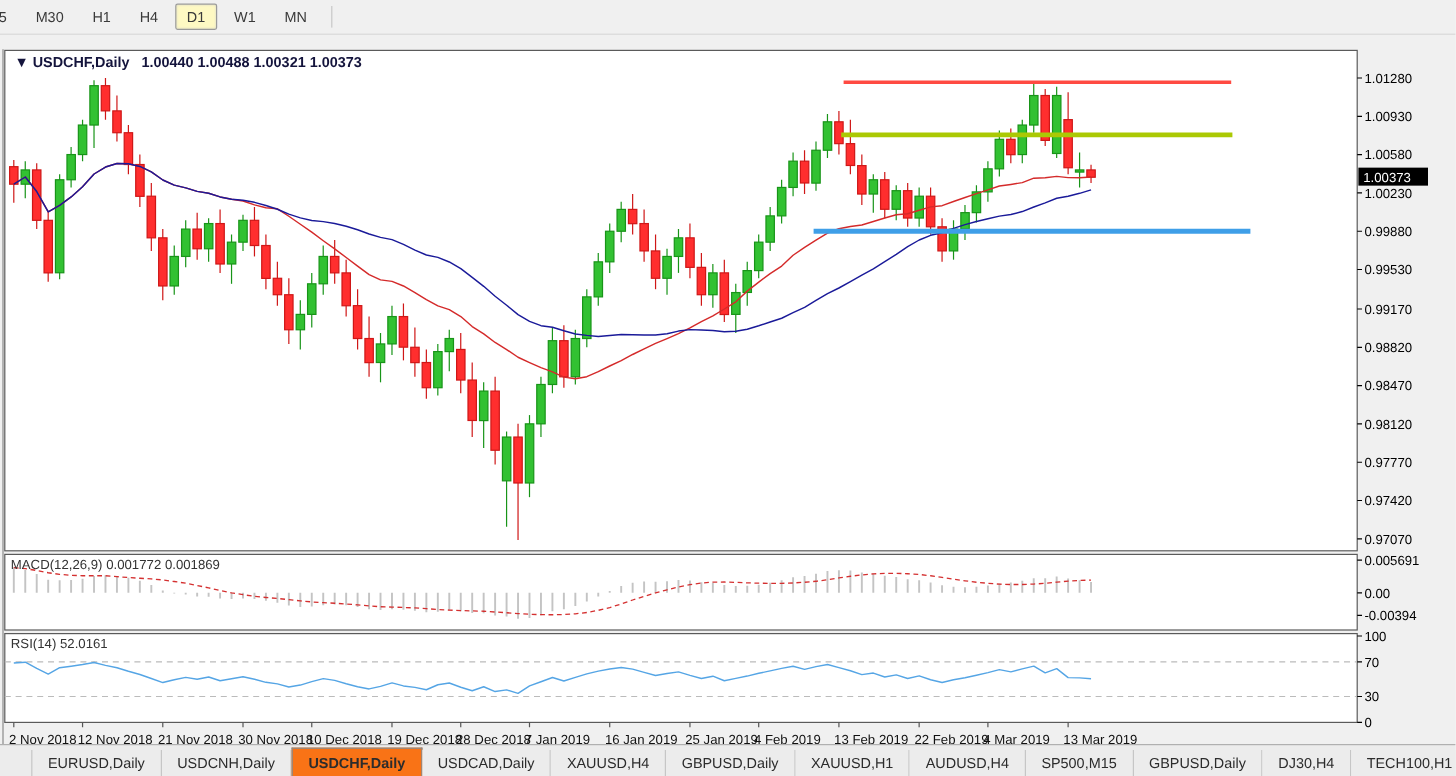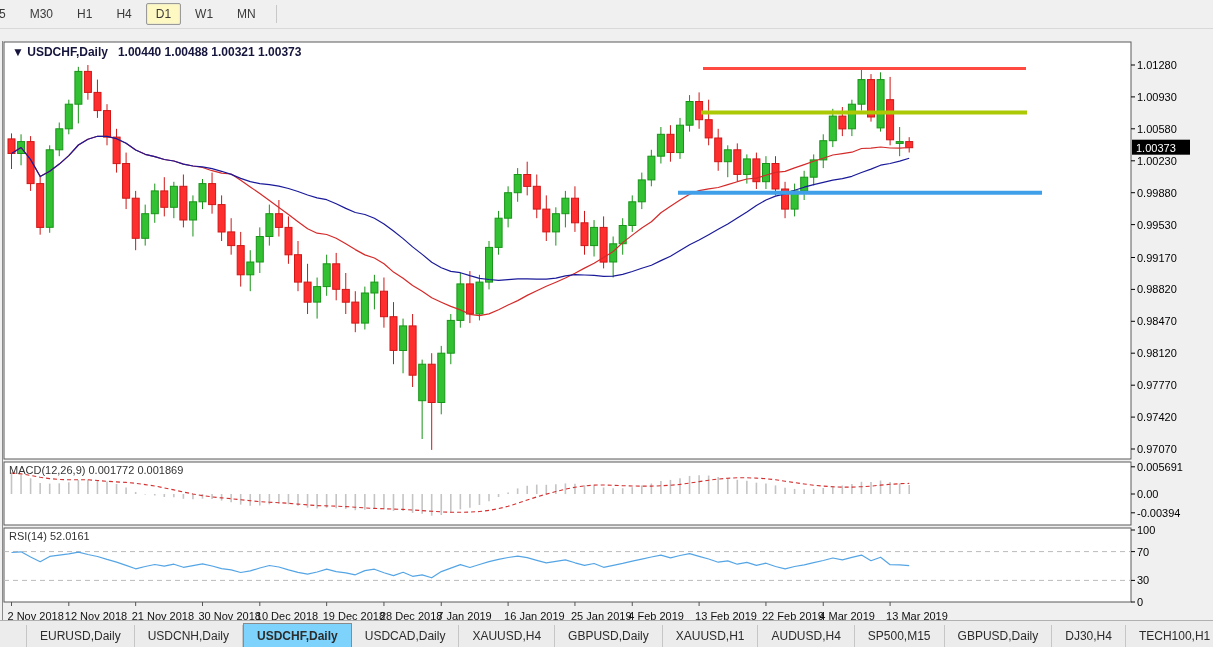--- a/index.html
+++ b/index.html
@@ -13,21 +13,21 @@
   .tbsep{width:1px;height:18px;background:#c8c8c8;margin:0 8px;}
   
   #chartwrap{position:absolute;left:0;top:40px;width:1213px;height:592px;}
   svg text{font-family:"Liberation Sans",sans-serif;}
   
   #tabbar{position:absolute;left:0;top:620px;width:1213px;height:27px;background:#ececec;
           border-top:1px solid #b0b0b0;display:flex;align-items:flex-end;overflow:hidden;}
   .tab{font-size:12px;color:#2c2c2c;padding:4px 13px 5px 13px;background:#ececec;white-space:nowrap;
        border-right:1px solid #c6c6c6;margin-top:3px;cursor:default;}
   .tab:first-of-type{margin-left:26px;border-left:1px solid #c6c6c6;}
-  .tab.active{background:#7dd3fc;border:1px solid #8a8a8a;border-bottom:none;margin-top:1px;padding-top:5px;
+  .tab.active{background:#f97316;border:1px solid #8a8a8a;border-bottom:none;margin-top:1px;padding-top:5px;
               font-weight:bold;}
 </style>
 </head>
 <body>
 
 <div id="app">
 
   <div id="toolbar">
       <div class="tfbtn" style="margin-left: -4px; padding-left: 2px;">5</div>
       <div class="tfbtn">M30</div>

